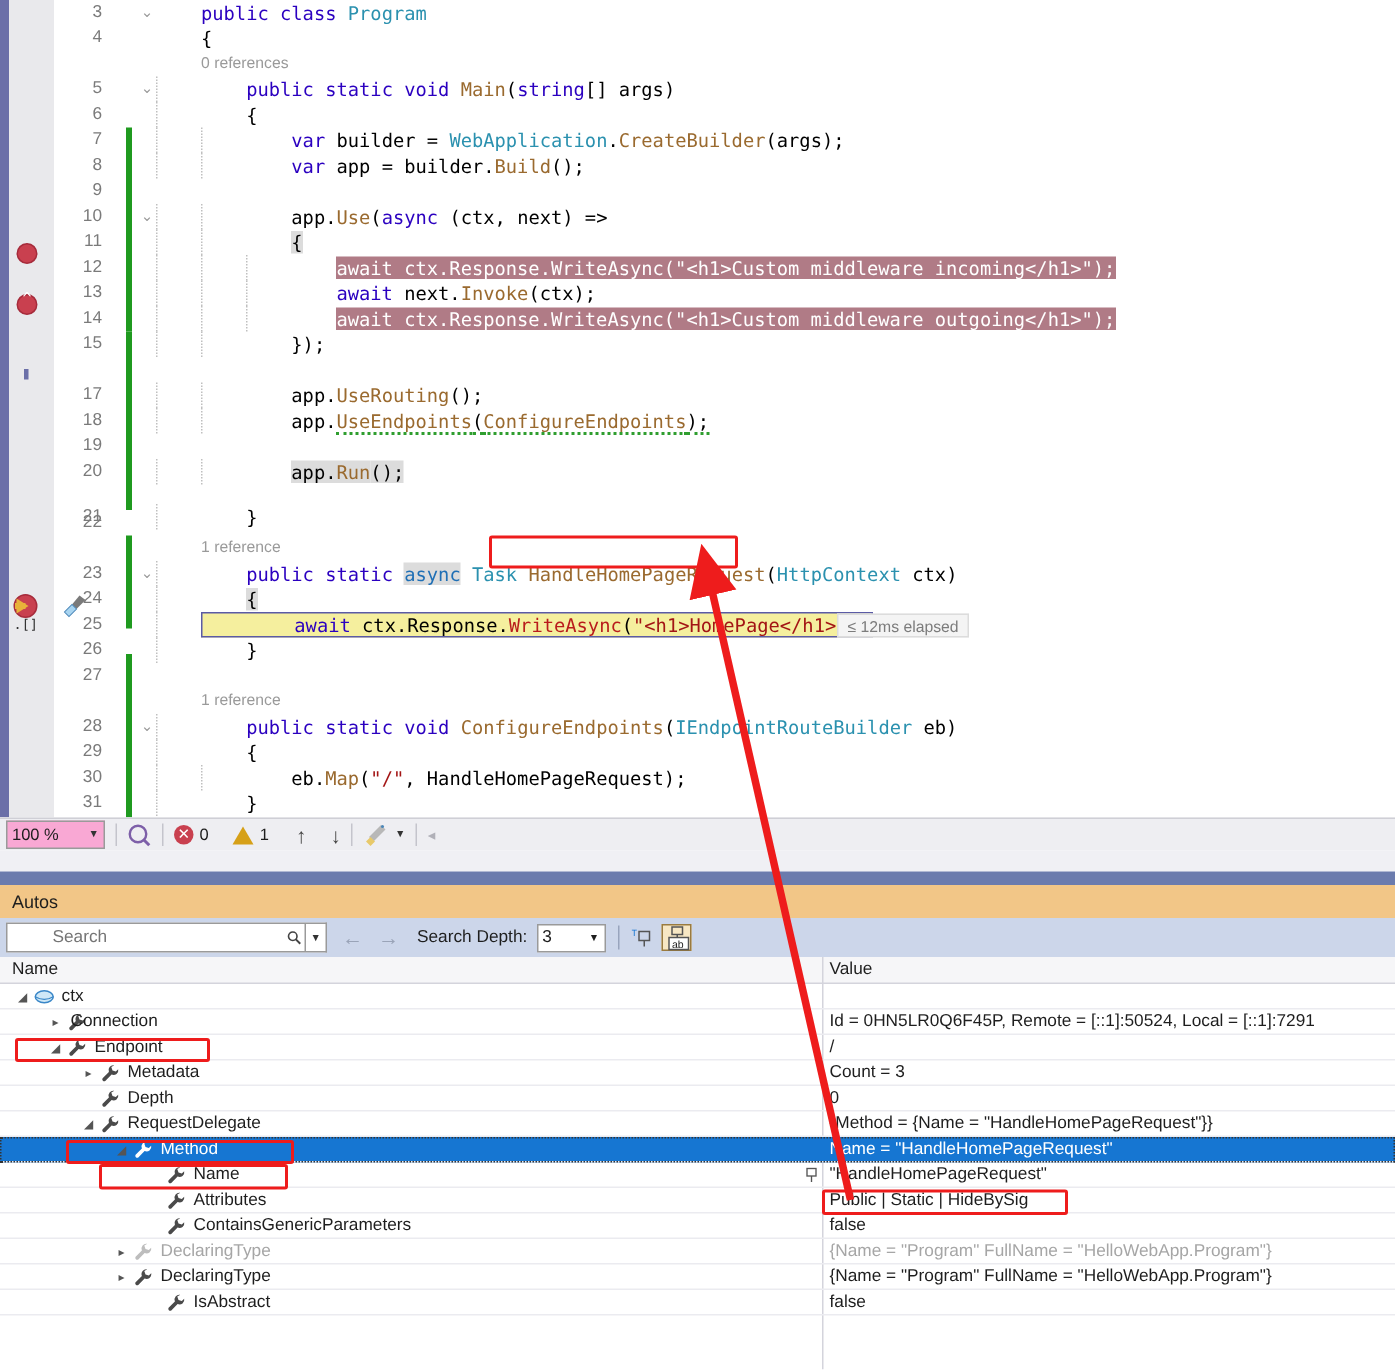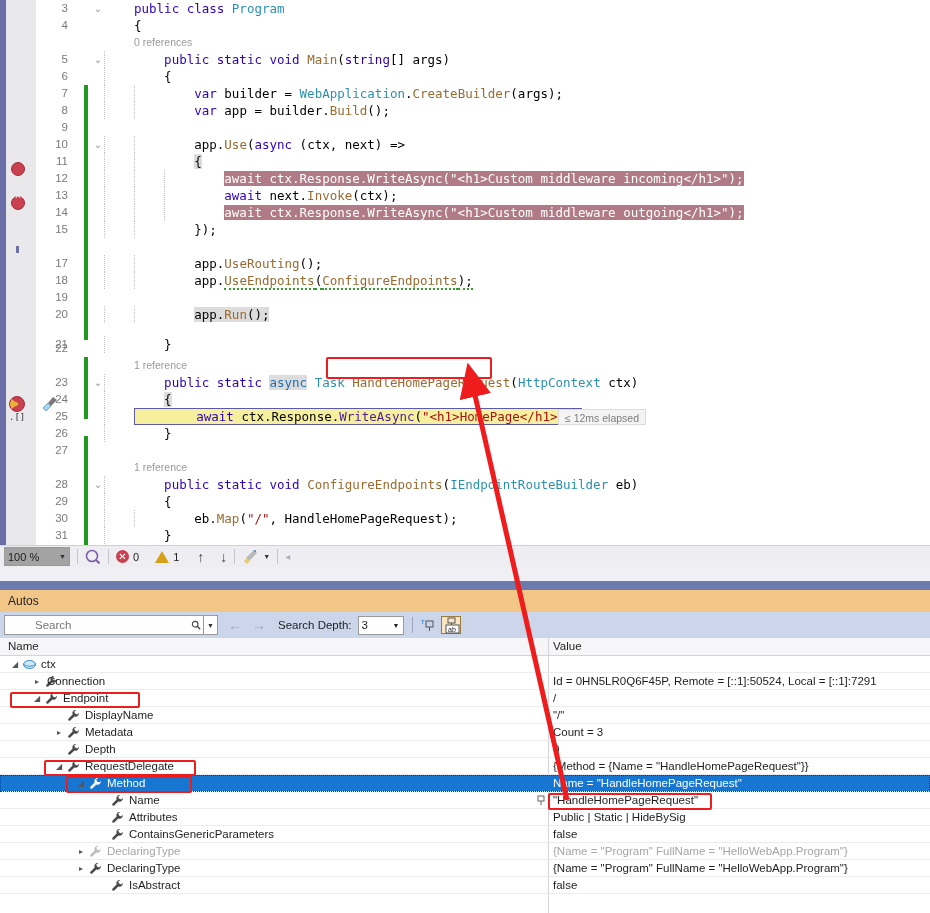--- a/index.html
+++ b/index.html
@@ -77,21 +77,21 @@
 
   
   .hl-red  { background:#b07b86; color:#ffffff; }
   .hl-gray { background:#dcdcdc; }
   .hl-yellow {
     background:#f5ef9e;
     border:1px solid #5b5ba5;
     padding:0 1px;
   }
   .hl-yellow .kw { color:#2b00c0; }
-  .hl-yellow .meth { color:#4c1d95; }
+  .hl-yellow .meth { color:#b91c1c; }
   .hl-yellow .str { color:#a31515; }
   .squiggle {
     border-bottom:2px dotted #2f9e2f;
     margin-top:42px;
   }
 
   
   .bp {
     position:absolute; left:11px; width:14px; height:14px;
     border-radius:50%; background:#c9404f;
@@ -144,21 +144,21 @@
   }
 
   
   #editor-status {
     position:absolute; left:0; top:545px; width:930px; height:22px;
     background:#eeeef2; border-top:1px solid #cfcfd6;
     display:flex; align-items:center;
   }
   .zoom-combo {
     width:66px; height:19px; margin-left:4px;
-    background:#a3a3a3; border:1px solid #9a9a9a;
+    background:#f9a8d4; border:1px solid #9a9a9a;
     display:flex; align-items:center; justify-content:space-between;
     font-size:11px; padding:0 3px; color:#1e1e1e;
   }
   .zoom-combo .arr { font-size:7px; color:#333; }
   .st-sep { width:1px; height:15px; background:#c4c4cc; margin:0 7px; }
   .st-item { display:flex; align-items:center; gap:4px; font-size:11px; color:#1e1e1e; }
   .err-dot {
     width:13px; height:13px; border-radius:50%; background:#c9404f;
     color:#fff; font-size:10px; line-height:13px; text-align:center;
     font-family:"Liberation Sans", sans-serif;
@@ -411,27 +411,20 @@
     </div>
     <div class="grow">
       <span class="expander" style="left: 32px;">◢</span>
       <svg class="wrench" viewBox="0 0 13 13" style="left: 45px;">
         <path d="M9.2 1.2 a3.2 3.2 0 0 0 -3.6 4.4 L1.4 9.8 a1.3 1.3 0 0 0 1.8 1.8 l4.2 -4.2 a3.2 3.2 0 0 0 4.4 -3.6 L10.2 5.4 L8 4.6 L7.2 2.4 Z" fill="#4a4a4a"></path>
       </svg>
       <span class="gname" style="left: 63px;">Endpoint</span>
       <span class="gval">/</span>
     </div>
     <div class="grow">
-      <svg class="wrench" viewBox="0 0 13 13" style="left: 67px;">
-        <path d="M9.2 1.2 a3.2 3.2 0 0 0 -3.6 4.4 L1.4 9.8 a1.3 1.3 0 0 0 1.8 1.8 l4.2 -4.2 a3.2 3.2 0 0 0 4.4 -3.6 L10.2 5.4 L8 4.6 L7.2 2.4 Z" fill="#4a4a4a"></path>
-      </svg>
-      <span class="gname" style="left: 85px;">DisplayName</span>
-      <span class="gval">"/"</span>
-    </div>
-    <div class="grow">
       <span class="expander" style="left: 54px;">▸</span>
       <svg class="wrench" viewBox="0 0 13 13" style="left: 67px;">
         <path d="M9.2 1.2 a3.2 3.2 0 0 0 -3.6 4.4 L1.4 9.8 a1.3 1.3 0 0 0 1.8 1.8 l4.2 -4.2 a3.2 3.2 0 0 0 4.4 -3.6 L10.2 5.4 L8 4.6 L7.2 2.4 Z" fill="#4a4a4a"></path>
       </svg>
       <span class="gname" style="left: 85px;">Metadata</span>
       <span class="gval">Count = 3</span>
     </div>
     <div class="grow">
       <svg class="wrench" viewBox="0 0 13 13" style="left: 67px;">
         <path d="M9.2 1.2 a3.2 3.2 0 0 0 -3.6 4.4 L1.4 9.8 a1.3 1.3 0 0 0 1.8 1.8 l4.2 -4.2 a3.2 3.2 0 0 0 4.4 -3.6 L10.2 5.4 L8 4.6 L7.2 2.4 Z" fill="#4a4a4a"></path>

